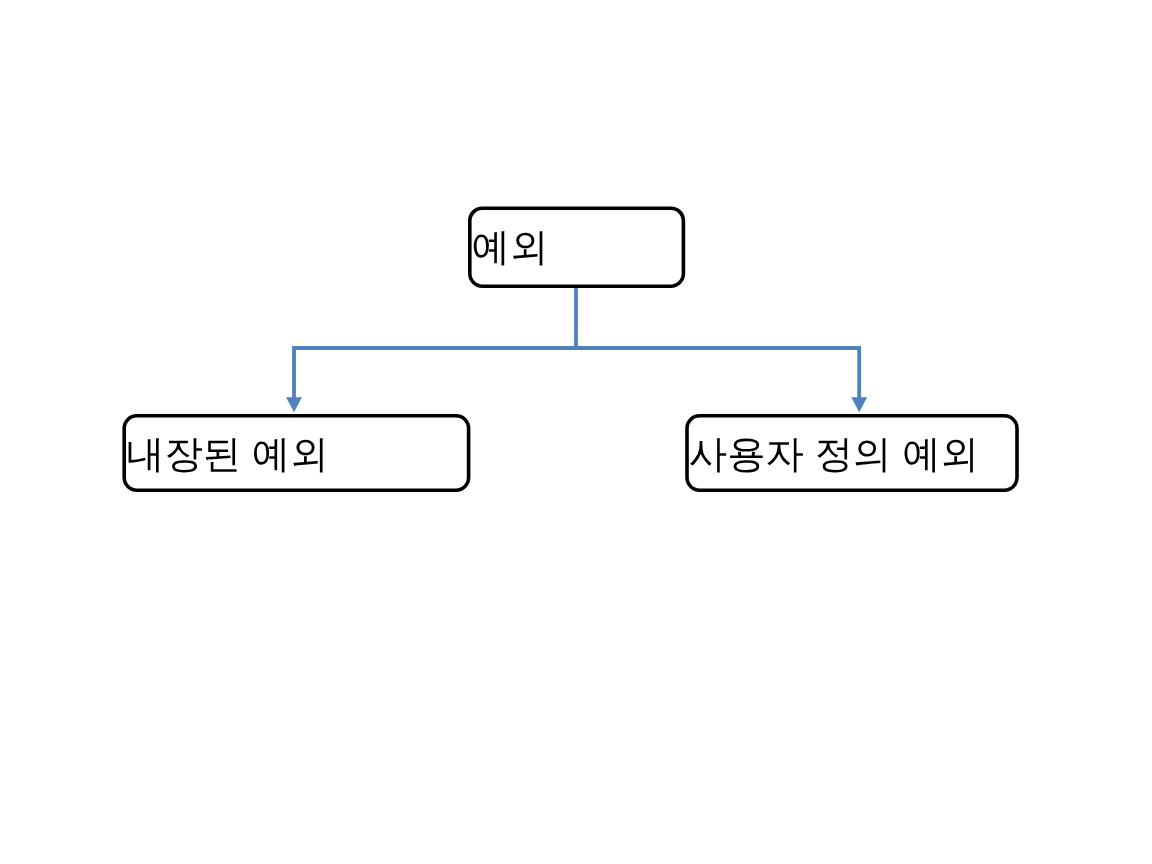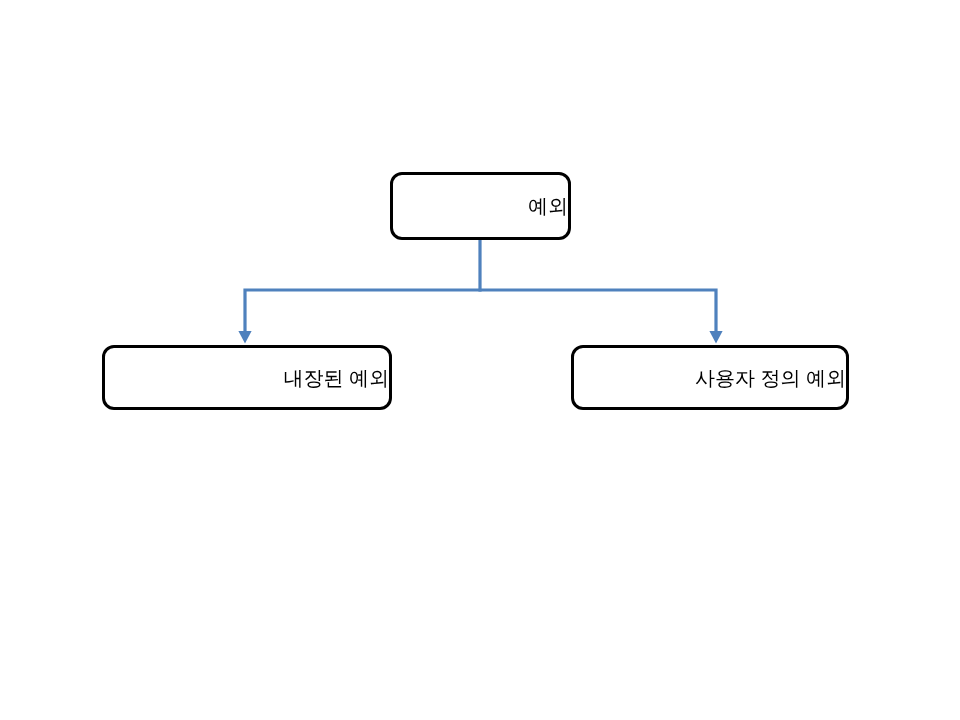--- a/index.html
+++ b/index.html
@@ -11,32 +11,32 @@
     width: 960px;
     height: 720px;
     background: var(--canvas-background, #ffffff);
     font-family: "Liberation Sans", sans-serif;
     overflow: hidden;
   }
   .node {
     position: absolute;
     display: flex;
     align-items: center;
-    justify-content: flex-end;
+    justify-content: flex-start;
     box-sizing: border-box;
     background: var(--node-fill, #ffffff);
     border: 3.5px solid var(--node-border, #000000);
     border-radius: 12px;
-    font-size: 20px;
+    font-size: 32px;
     line-height: 1;
     color: var(--text, #000000);
     white-space: nowrap;
   }
   .node-root  { left: 390px; top: 172px; width: 181px; height: 68px; }
-  .node-left  { left: 102px; top: 345px; width: 290px; height: 65px; padding-left: 30px; }
+  .node-left  { left: 102px; top: 345px; width: 290px; height: 65px; }
   .node-right { left: 571px; top: 345px; width: 278px; height: 65px; }
   .connector-layer {
     position: absolute;
     left: 0; top: 0;
     width: 960px;
     height: 720px;
     pointer-events: none;
   }
   .connector {
     stroke: var(--connector, #4f81bd);

